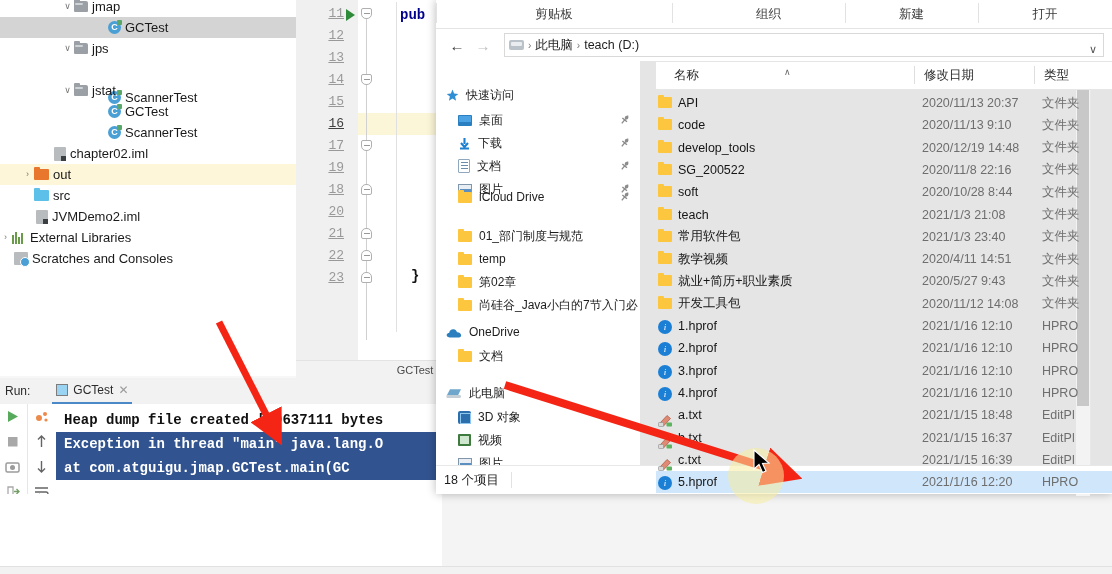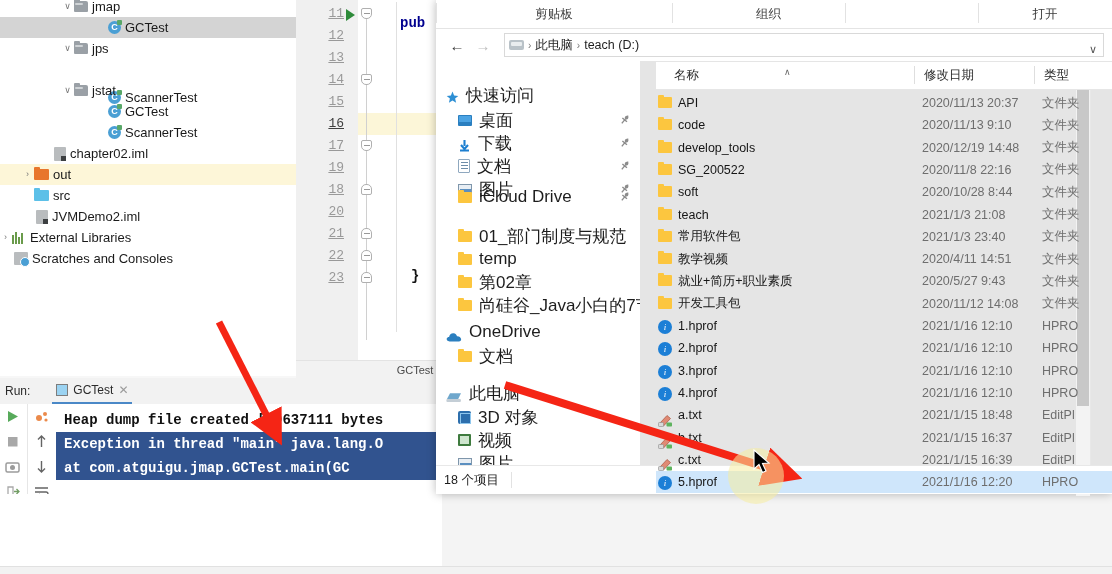--- a/index.html
+++ b/index.html
@@ -161,21 +161,21 @@
   #addrchev { position:absolute; right:6px; top:9px; font-size:11px; color:#555; }
 
   
   #navpane {
     position:absolute; left:0; top:61px; width:204px; height:404px;
     background:#fff; overflow:hidden;
   }
   .nrow {
     position:absolute; left:0; width:204px; height:24px;
     display:flex; align-items:center; white-space:nowrap;
-    font-size:17px; color:#1d1d1d;
+    font-size:12px; color:#1d1d1d;
   }
   .nrow .nic { flex:0 0 auto; position:relative; display:inline-block; }
   .nrow .nlabel { margin-left:7px; }
   .pin {
     position:absolute; right:10px; top:6px; width:10px; height:11px;
     color:#8c8c8c; font-size:11px; line-height:1;
     transform:rotate(40deg);
   }
   .ic-star { width:13px;height:13px; }
   .ic-desk { width:14px;height:11px;background:#2a7fc0;border-radius:1px; }
@@ -344,21 +344,21 @@
     <div class="foldline"></div>
     <div class="foldcode"></div>
   <div class="fold minus" style="top: 8px;"></div>
       <div class="fold minus" style="top: 74px;"></div>
       <div class="fold minus" style="top: 140px;"></div>
       <div class="fold plus" style="top: 184px;"></div>
       <div class="fold plus" style="top: 228px;"></div>
       <div class="fold plus" style="top: 250px;"></div>
       <div class="fold plus" style="top: 272px;"></div>
       <div class="runmark" style="left: 50px; top: 9px;"></div>
-      <div class="codetok" style="left: 104px; top: 15px;">pub</div>
+      <div class="codetok" style="left: 104px; top: 7px;">pub</div>
       <div class="codetok" style="left: 115px; top: 268px; color: rgb(17, 17, 17);">}</div>
     </div>
   <div id="bcrumb">
     <span>GCTest</span>
     <span>›</span>
   </div>
 
   <div id="runpanel">
     <div id="runhdr">
       <span class="rl">Run:</span>
@@ -428,20 +428,21 @@
   <div id="bottomstrip"></div>
 </div>
 
 <div id="fe">
 
   <div id="ribbon">
       <div class="rgrp" style="left: 0px; width: 236px;">剪贴板</div>
       <div class="rsep" style="left: 0px;"></div>
       <div class="rgrp" style="left: 236px; width: 173px; padding-left: 20px;">组织</div>
       <div class="rsep" style="left: 236px;"></div>
+      <div class="rgrp" style="left: 409px; width: 133px;">新建</div>
       <div class="rsep" style="left: 409px;"></div>
       <div class="rgrp" style="left: 542px; width: 134px;">打开</div>
       <div class="rsep" style="left: 542px;"></div>
     </div>
   <div id="ribbonline"></div>
 
   <div id="addrrow">
     <span class="navbtn" style="left:12px">←</span>
     <span class="navbtn dis" style="left:38px">→</span>
     <span class="navbtn" style="left:62px;font-size:10px">∨</span>

